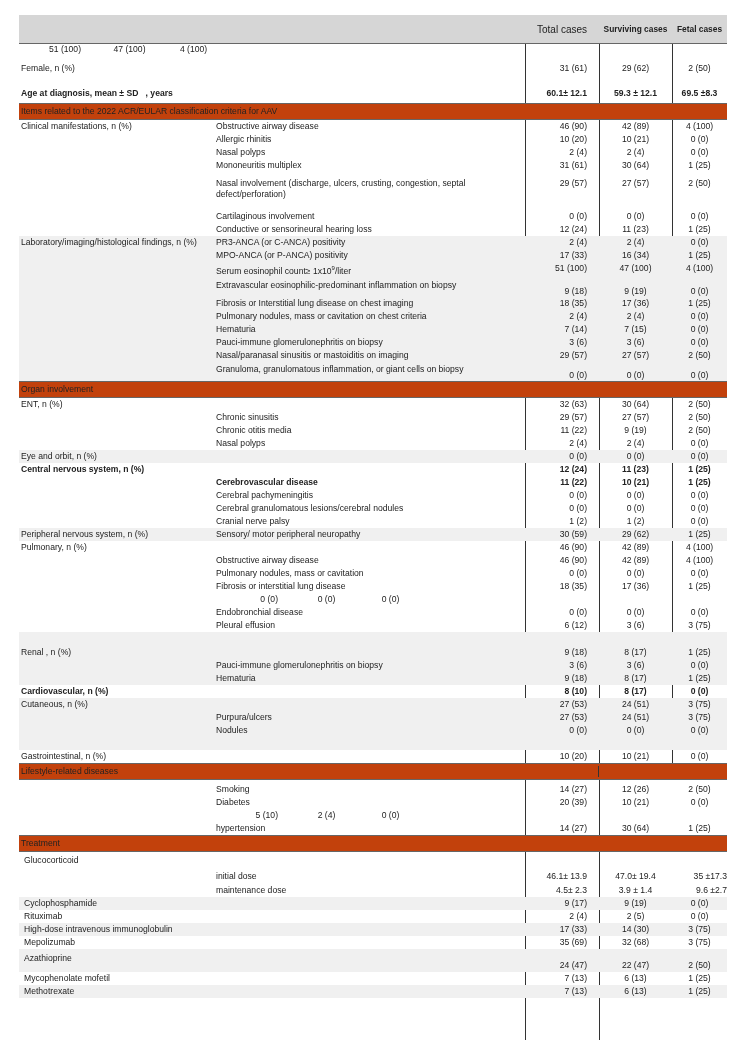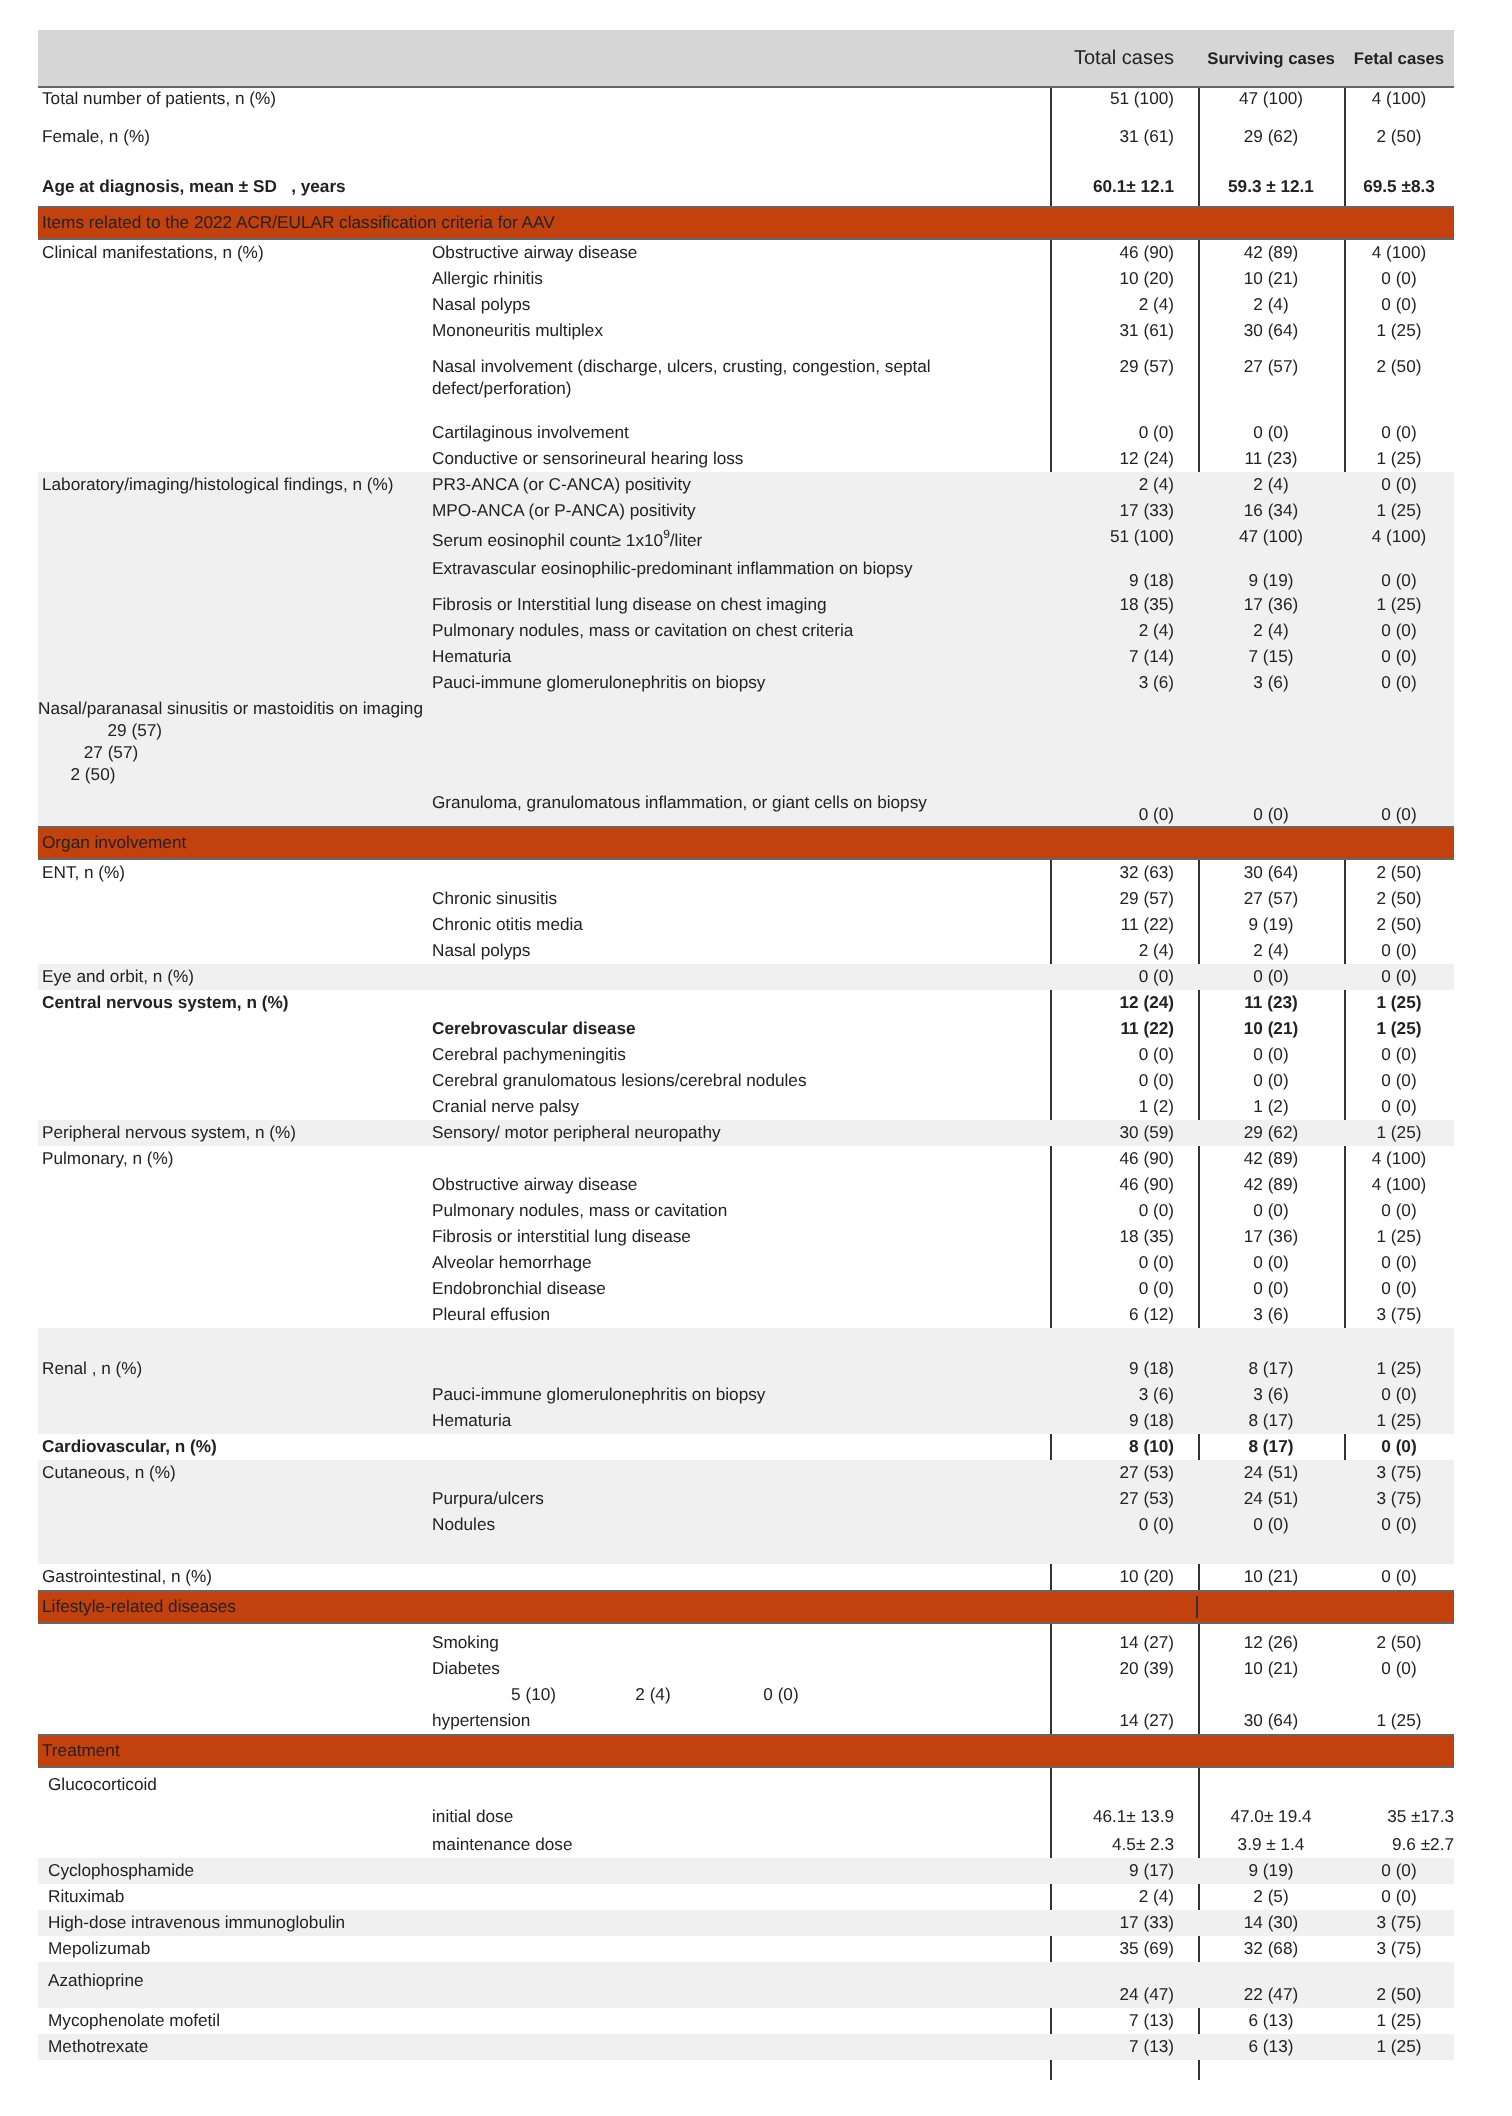--- a/index.html
+++ b/index.html
@@ -33,21 +33,20 @@
 
   <div class="row hdr">
     <div class="c-span"></div>
     <div class="c-num h1">Total cases</div>
     <div class="c-sur h2">Surviving cases</div>
     <div class="c-fet h2">Fetal cases</div>
   </div>
 
   <div id="body-rows">
       <div class="row" style="padding-bottom: 4px;">
-        <div class="c-span">Total number of patients, n (%)</div>
         <div class="c-tot">51 (100)</div>
         <div class="c-sur">47 (100)</div>
         <div class="c-fet">4 (100)</div>
       </div>
       <div class="row" style="padding-top: 4px; padding-bottom: 6px;">
         <div class="c-span">Female, n (%)</div>
         <div class="c-tot">31 (61)</div>
         <div class="c-sur">29 (62)</div>
         <div class="c-fet">2 (50)</div>
       </div>
@@ -161,21 +160,21 @@
         <div class="c-sur">7 (15)</div>
         <div class="c-fet">0 (0)</div>
       </div>
       <div class="row gray" style="padding-top: 1px; padding-bottom: 1px;">
         <div class="c-main"></div>
         <div class="c-sub">Pauci-immune glomerulonephritis on biopsy</div>
         <div class="c-tot">3 (6)</div>
         <div class="c-sur">3 (6)</div>
         <div class="c-fet">0 (0)</div>
       </div>
-      <div class="row gray" style="padding-top: 1px; padding-bottom: 1px; flex-direction: column;">
+      <div class="row gray" style="padding-top: 1px; padding-bottom: 1px;">
         <div class="c-main"></div>
         <div class="c-sub">Nasal/paranasal sinusitis or mastoiditis on imaging</div>
         <div class="c-tot">29 (57)</div>
         <div class="c-sur">27 (57)</div>
         <div class="c-fet">2 (50)</div>
       </div>
       <div class="row gray" style="padding-top: 6px;">
         <div class="c-main"></div>
         <div class="c-sub" style="align-self: flex-start; margin-top: -4px; padding-bottom: 6px;">Granuloma, granulomatous inflammation, or giant cells on biopsy</div>
         <div class="c-tot va-bot">0 (0)</div>
@@ -288,21 +287,20 @@
       </div>
       <div class="row" style="padding-top: 1px; padding-bottom: 1px;">
         <div class="c-main"></div>
         <div class="c-sub">Fibrosis or interstitial lung disease</div>
         <div class="c-tot">18 (35)</div>
         <div class="c-sur">17 (36)</div>
         <div class="c-fet">1 (25)</div>
       </div>
       <div class="row" style="padding-top: 1px; padding-bottom: 1px;">
         <div class="c-main"></div>
-        <div class="c-sub">Alveolar hemorrhage</div>
         <div class="c-tot">0 (0)</div>
         <div class="c-sur">0 (0)</div>
         <div class="c-fet">0 (0)</div>
       </div>
       <div class="row" style="padding-top: 1px; padding-bottom: 1px; align-items: flex-end;">
         <div class="c-main"></div>
         <div class="c-sub">Endobronchial disease</div>
         <div class="c-tot">0 (0)</div>
         <div class="c-sur">0 (0)</div>
         <div class="c-fet">0 (0)</div>

